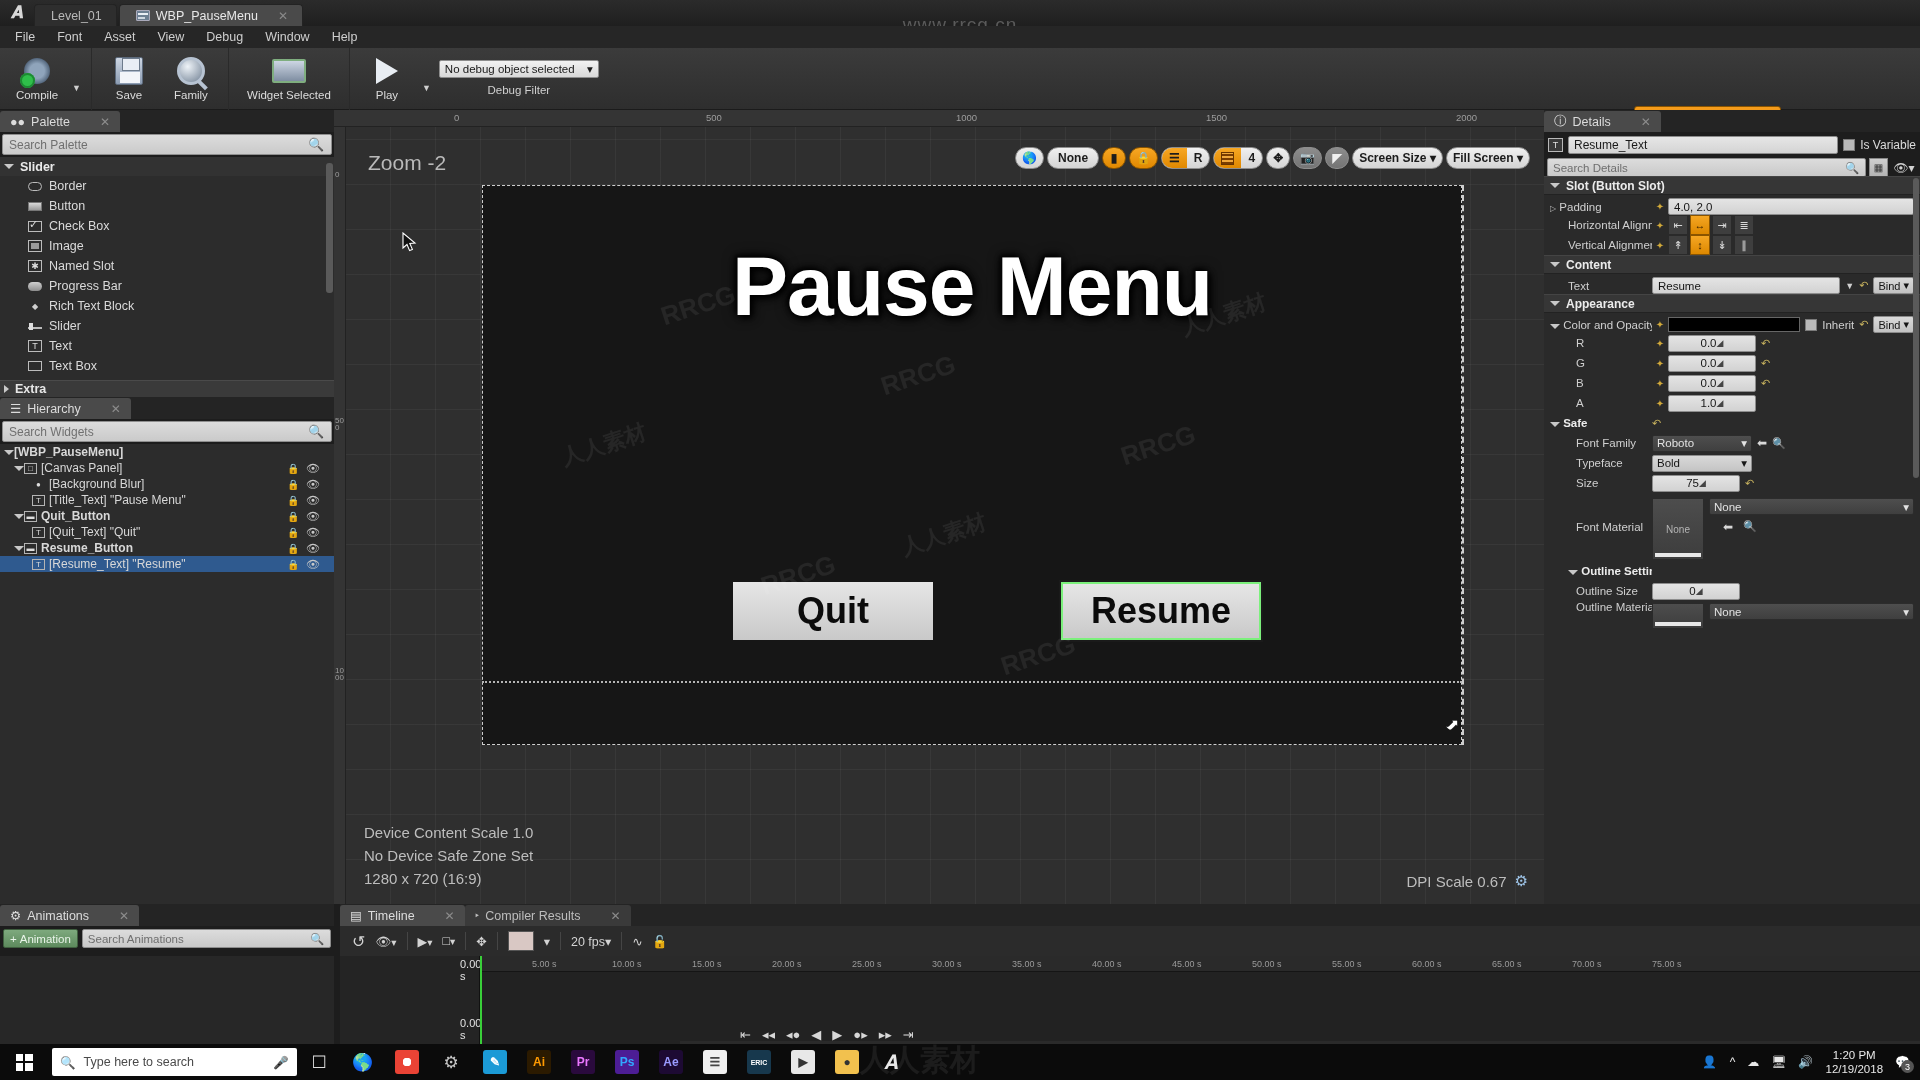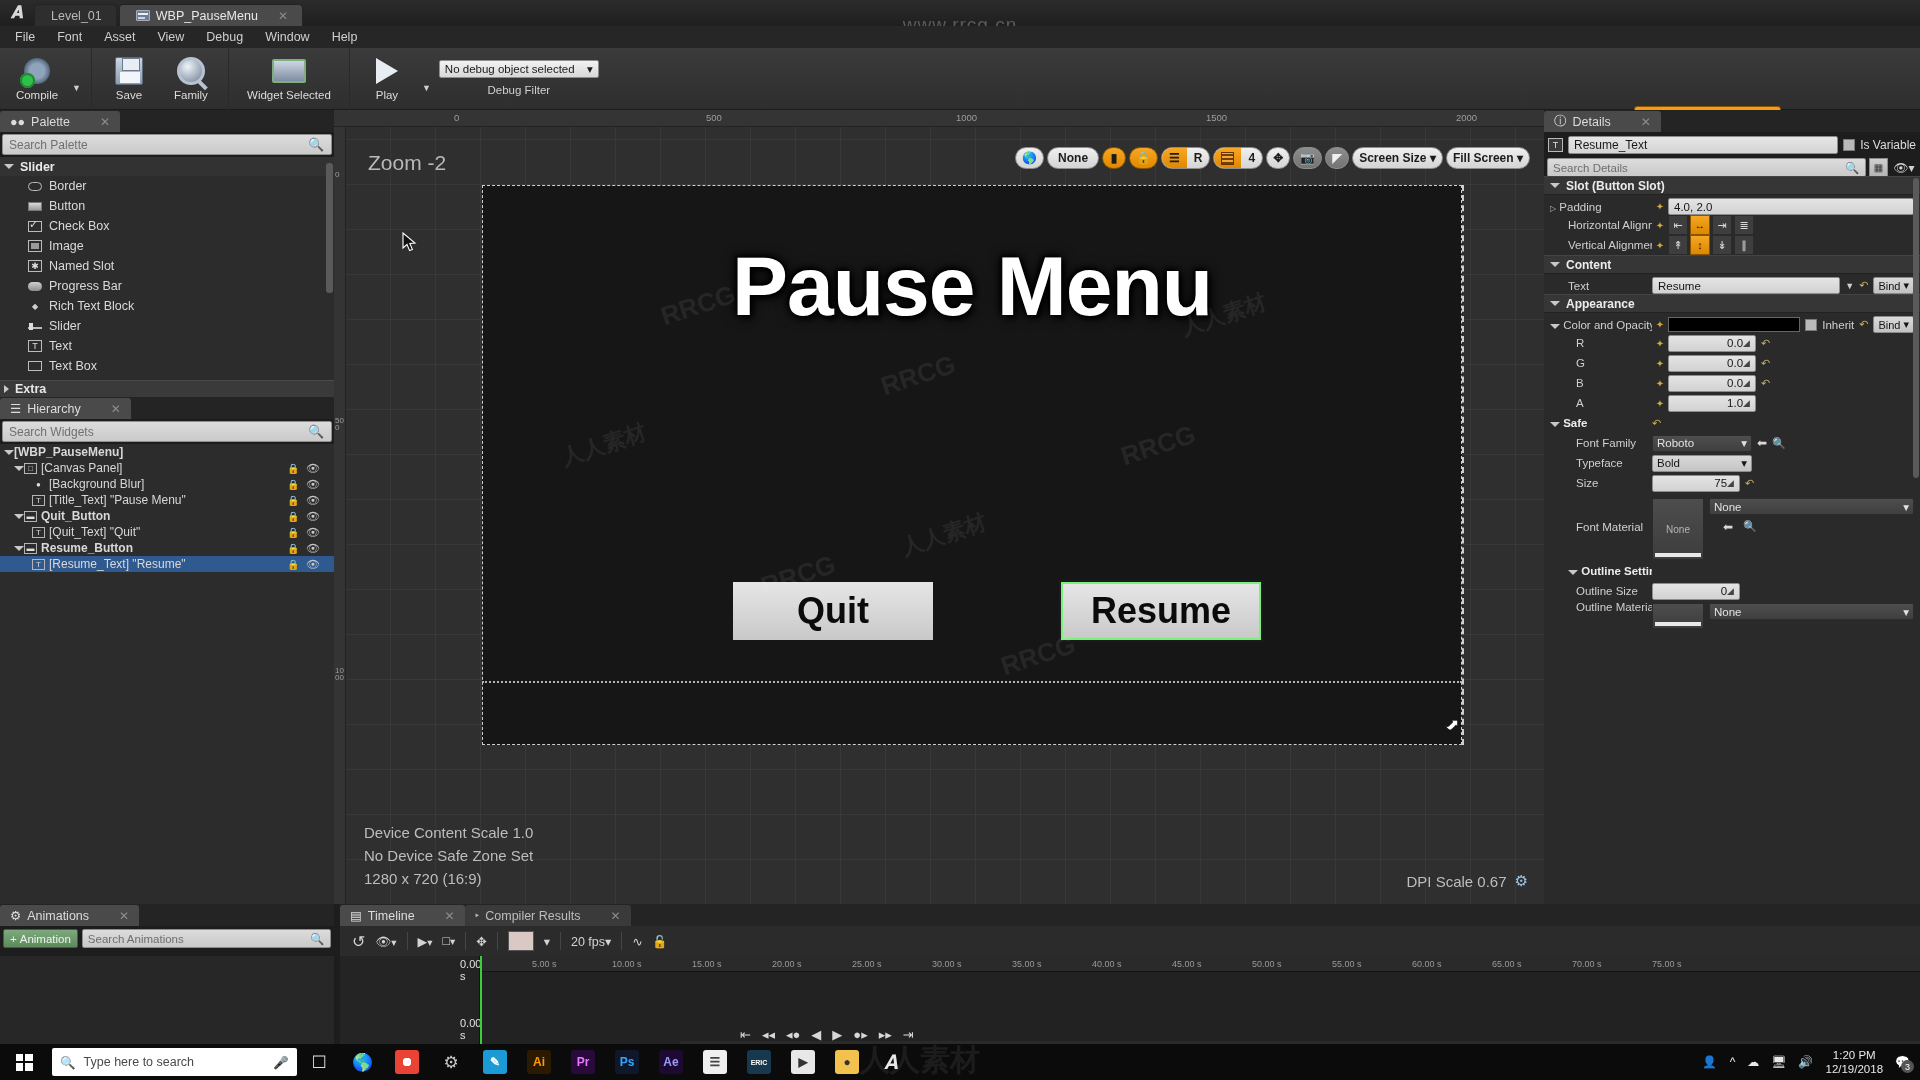--- a/index.html
+++ b/index.html
@@ -182,21 +182,21 @@
   .sec { display:flex; align-items:center; gap:6px; height:19px; padding-left:6px; background:#363636;
     border-top:1px solid #444; border-bottom:1px solid #222; color:#ececec; font-size:12px; font-weight:bold;}
   .prow { display:flex; align-items:center; min-height:20px; font-size:11.5px; color:#cfcfcf; }
   .plab { width:108px; padding-left:12px; flex:0 0 108px; white-space:nowrap; overflow:hidden;}
   .plab.ind { padding-left:24px; }
   .plab.ind2 { padding-left:32px; }
   .pbind { width:16px; color:#d1a93a; font-size:10px; text-align:center;}
   .pfield { flex:1; display:flex; align-items:center; gap:5px; padding-right:6px; }
   .txtbox { height:17px; background:linear-gradient(#e4e4e4,#d2d2d2); border:1px solid #8d8d8d;
     border-radius:2px; font-size:11.5px; color:#161616; display:flex; align-items:center; padding:0 5px;}
-  .txtbox.num { width:88px; justify-content:flex-end;}
+  .txtbox.num { width:88px; justify-content:center;}
   .spin{ color:#444; font-size:9px;}
   .revert{ color:#c7b25e; font-size:11px;}
   .alignset { display:flex; gap:2px; }
   .albtn { width:20px; height:20px; background:#3e3e3e; border:1px solid #2a2a2a;
     display:flex; align-items:center; justify-content:center; font-size:11px; color:#d8d8d8;}
   .albtn.on { background:linear-gradient(#f5a623,#dd8800); border-color:#8a5400; color:#3a2200; }
   .combo { height:17px; background:linear-gradient(#d9d9d9,#c4c4c4); border:1px solid #8d8d8d; border-radius:2px;
     font-size:11.5px; color:#161616; display:flex; align-items:center; justify-content:space-between; padding:0 4px;}
   .combo.dk { background:linear-gradient(#4e4e4e,#3f3f3f); border-color:#2c2c2c; color:#e2e2e2;}
   .bindbtn { height:17px; padding:0 4px; background:linear-gradient(#dadada,#c2c2c2); border:1px solid #8a8a8a;
@@ -927,21 +927,21 @@
   <div class="tbicon">
       <span class="ap-i" style="background:#1b9ad6">✎</span>
     </div>
   <div class="tbicon">
       <span class="ap-i" style="background:#2b1a00;color:#ff9a00">Ai</span>
     </div>
   <div class="tbicon">
       <span class="ap-i" style="background:#2a0a3d;color:#ea77ff">Pr</span>
     </div>
   <div class="tbicon">
-      <span class="ap-i" style="background:#0f172a;color:#31a8ff">Ps</span>
+      <span class="ap-i" style="background:#4c1d95;color:#31a8ff">Ps</span>
     </div>
   <div class="tbicon">
       <span class="ap-i" style="background:#1d0a33;color:#9a9bff">Ae</span>
     </div>
   <div class="tbicon">
       <span class="ap-i" style="background:#f0f0f0;color:#444">☰</span>
     </div>
   <div class="tbicon">
       <span class="ap-i" style="background:#17384d;font-size:7px">ERIC</span>
     </div>

